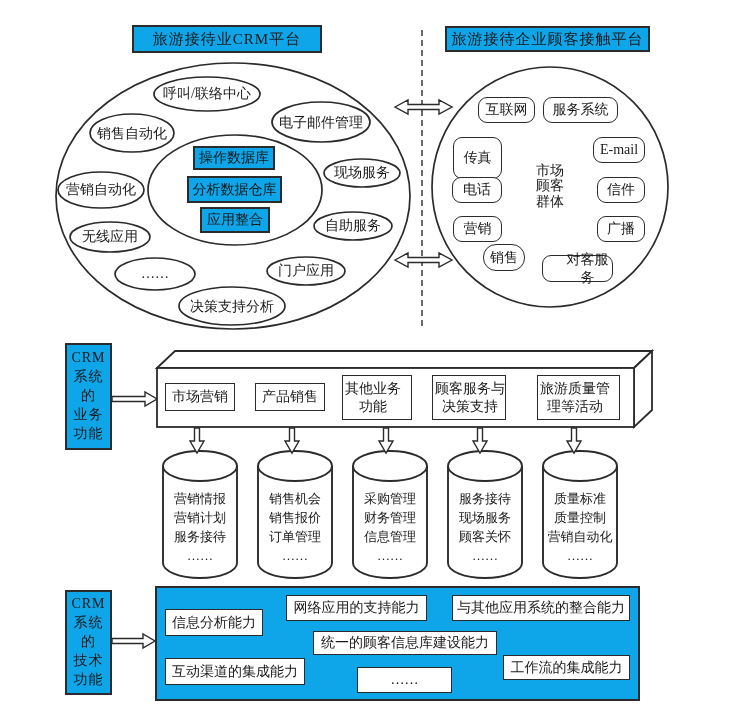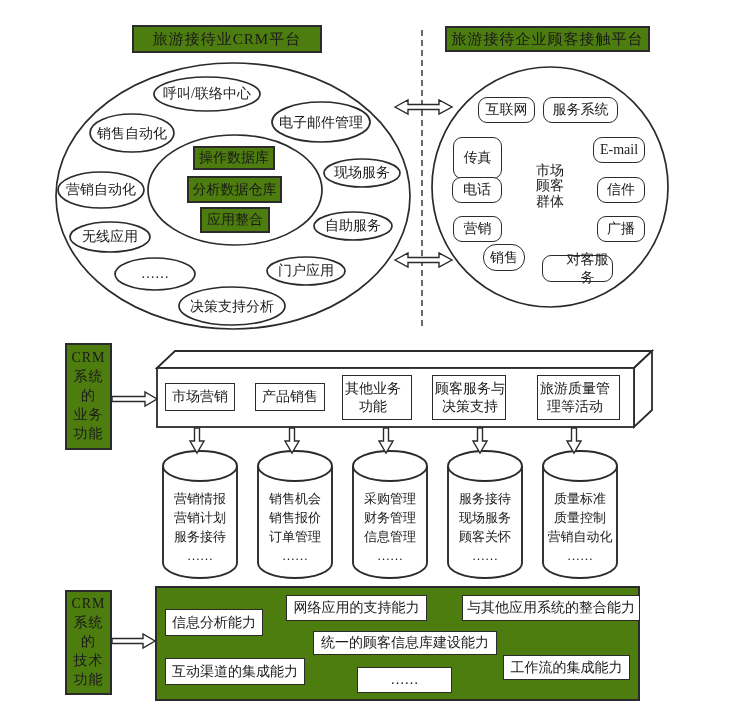--- a/index.html
+++ b/index.html
@@ -3,21 +3,21 @@
 <meta charset="utf-8">
 <style>
   html,body{margin:0;padding:0;background:#fff;}
   .stage{position:relative;width:730px;height:709px;background:#fff;overflow:hidden;
          font-family:"Liberation Serif","DejaVu Serif",serif;color:#1a1a1a;}
   .stage svg{position:absolute;left:0;top:0;}
   .lbl{position:absolute;display:flex;align-items:center;justify-content:center;
        text-align:center;font-size:14px;line-height:1.25;color:#1a1a1a;}
   .ml{white-space:pre-line;}
   .box{border:1.6px solid #2b2b2b;background:#fff;box-sizing:border-box;}
-  .box2{border:2px solid #2b2b2b;background:#4d7c0f;box-sizing:border-box;}
+  .box2{border:2px solid #2b2b2b;background:#0ea5e9;box-sizing:border-box;}
   .rbox{border:1.8px solid #2b2b2b;border-radius:9px;background:#fff;box-sizing:border-box;}
   .la{justify-content:flex-start;text-align:center;padding-left:2px;}
   .title{font-size:15px;letter-spacing:1px;}
   .cyl{font-size:13px;line-height:1.45;}
   .side{font-size:14px;line-height:1.35;letter-spacing:1px;}
 </style>
 </head>
 <body>
 
 <div class="stage">
@@ -150,19 +150,19 @@
 ……</div>
 
   <div class="lbl box2 ml side" style="left:65px;top:590px;width:47px;height:105px;">CRM
 系统
 的
 技术
 功能</div>
   <div class="box2" style="position:absolute;left:155px;top:586px;width:485px;height:115px;"></div>
   <div class="lbl box" style="left:165px;top:609px;width:98px;height:27px;">信息分析能力</div>
   <div class="lbl box" style="left:286px;top:595px;width:141px;height:26px;">网络应用的支持能力</div>
-  <div class="lbl box" style="left:462px;top:595px;width:178px;height:26px;">与其他应用系统的整合能力</div>
+  <div class="lbl box" style="left:452px;top:595px;width:178px;height:26px;">与其他应用系统的整合能力</div>
   <div class="lbl box" style="left:313px;top:631px;width:184px;height:24px;">统一的顾客信息库建设能力</div>
   <div class="lbl box" style="left:165px;top:658px;width:140px;height:27px;">互动渠道的集成能力</div>
   <div class="lbl box" style="left:357px;top:667px;width:95px;height:26px;">……</div>
   <div class="lbl box" style="left:503px;top:655px;width:127px;height:25px;">工作流的集成能力</div>
 
 </div>
 
 </body></html>

